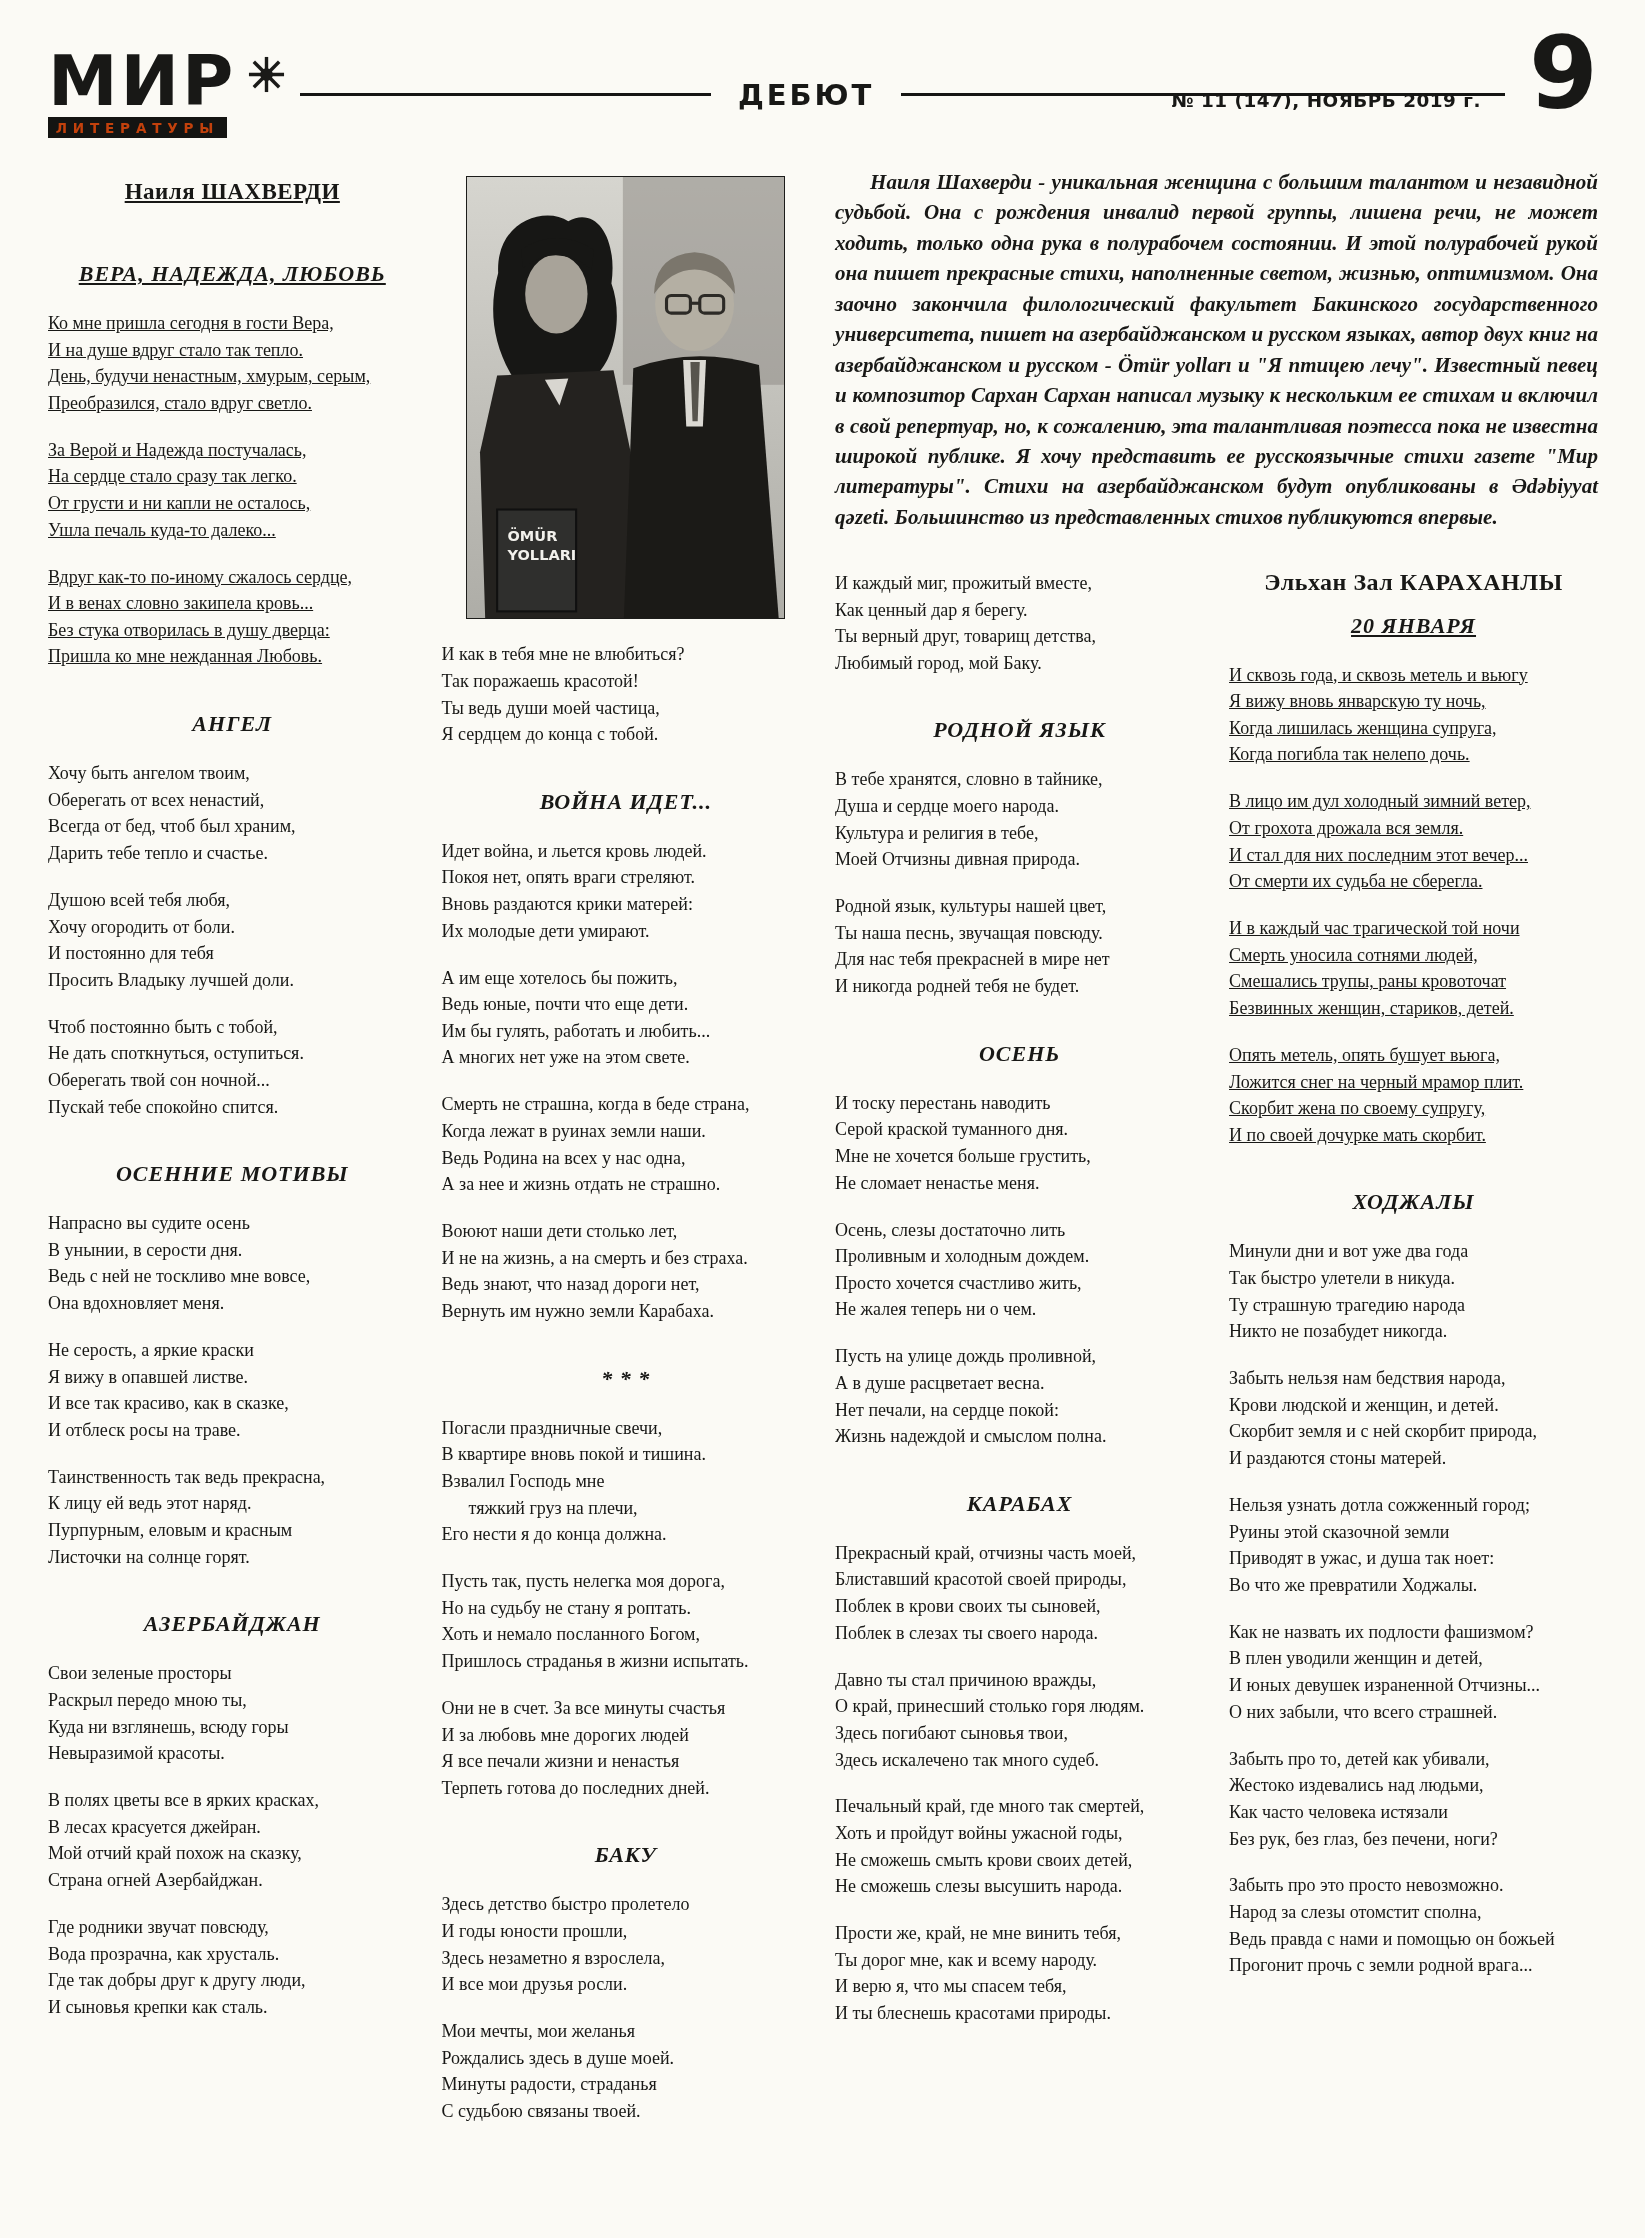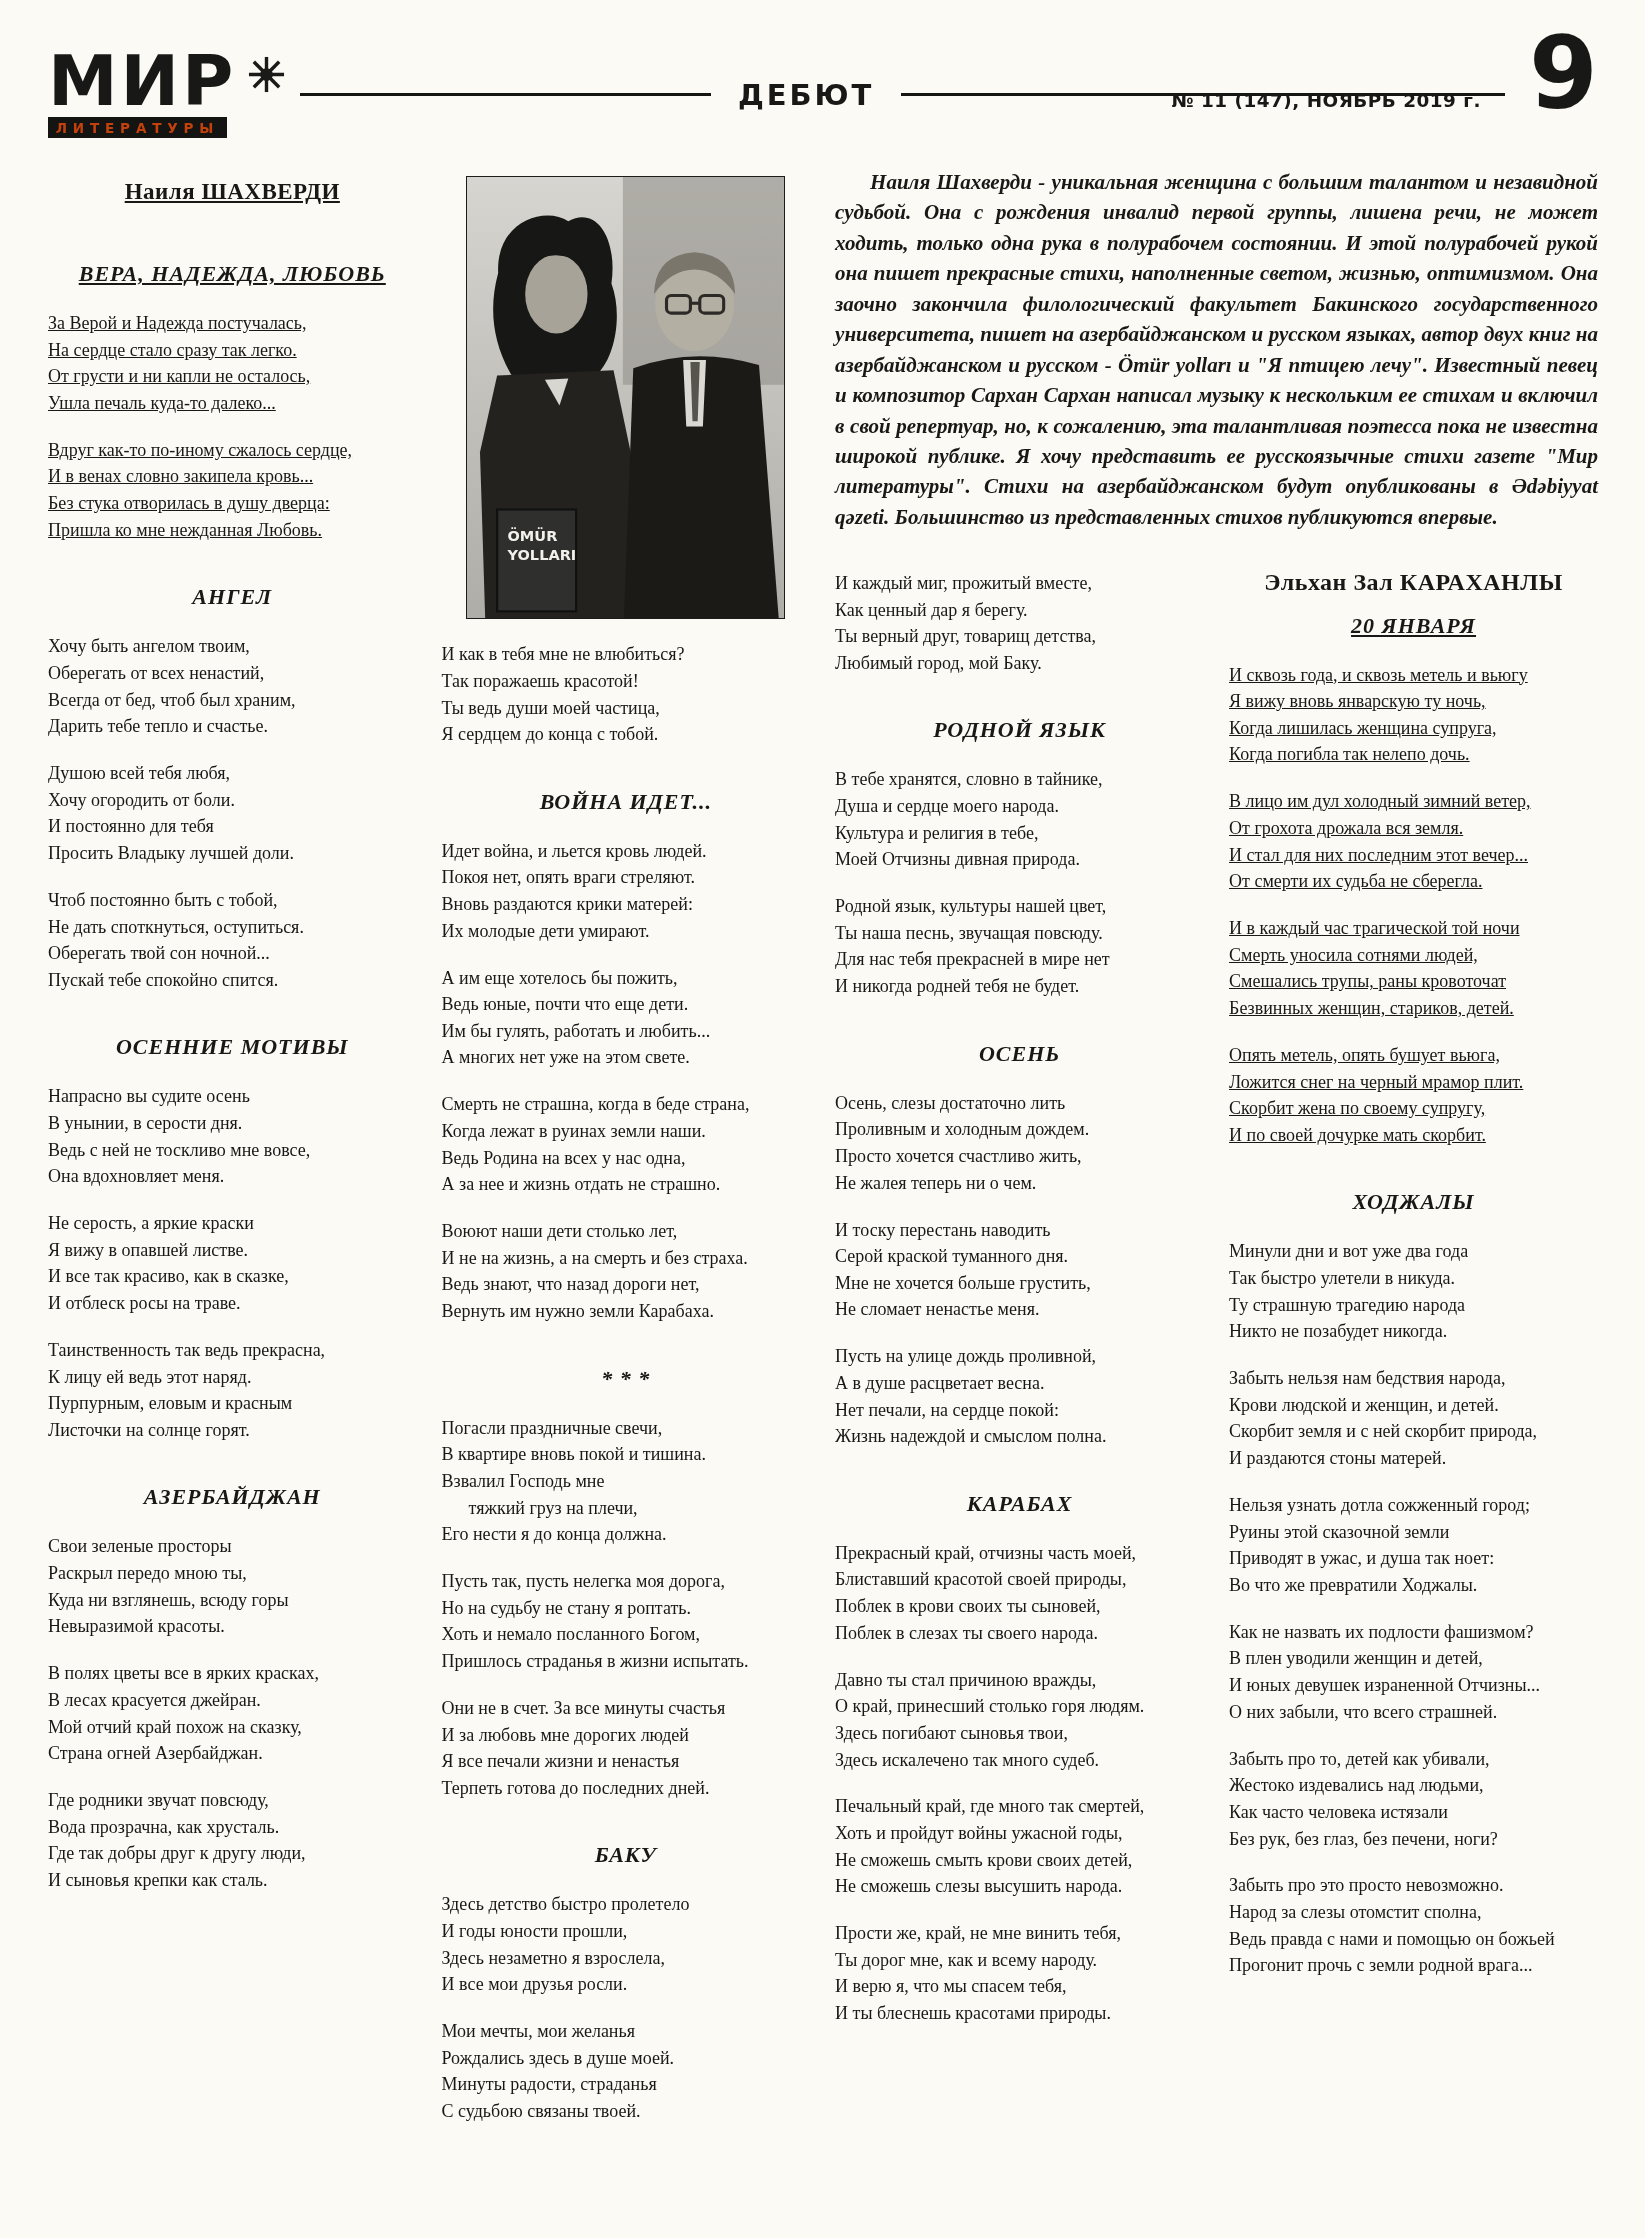--- a/index.html
+++ b/index.html
@@ -78,20 +78,24 @@
     <div class="pagenum">9</div>
   </header>
 
   <main class="content">
 
     <section class="col">
       <h2 class="author1">Наиля ШАХВЕРДИ</h2>
 
       <article class="poem first">
         <h3 class="poem-title">ВЕРА, НАДЕЖДА, ЛЮБОВЬ</h3>
+        <p class="stanza">Ко мне пришла сегодня в гости Вера,
+И на душе вдруг стало так тепло.
+День, будучи ненастным, хмурым, серым,
+Преобразился, стало вдруг светло.</p>
         <p class="stanza">За Верой и Надежда постучалась,
 На сердце стало сразу так легко.
 От грусти и ни капли не осталось,
 Ушла печаль куда-то далеко...</p>
         <p class="stanza">Вдруг как-то по-иному сжалось сердце,
 И в венах словно закипела кровь...
 Без стука отворилась в душу дверца:
 Пришла ко мне нежданная Любовь.</p>
       </article>
 
@@ -252,28 +256,28 @@
 Культура и религия в тебе,
 Моей Отчизны дивная природа.</p>
             <p class="stanza">Родной язык, культуры нашей цвет,
 Ты наша песнь, звучащая повсюду.
 Для нас тебя прекрасней в мире нет
 И никогда родней тебя не будет.</p>
           </article>
 
           <article class="poem">
             <h3 class="poem-title">ОСЕНЬ</h3>
+            <p class="stanza">И тоску перестань наводить
+Серой краской туманного дня.
+Мне не хочется больше грустить,
+Не сломает ненастье меня.</p>
             <p class="stanza">Осень, слезы достаточно лить
 Проливным и холодным дождем.
 Просто хочется счастливо жить,
 Не жалея теперь ни о чем.</p>
-            <p class="stanza">И тоску перестань наводить
-Серой краской туманного дня.
-Мне не хочется больше грустить,
-Не сломает ненастье меня.</p>
             <p class="stanza">Пусть на улице дождь проливной,
 А в душе расцветает весна.
 Нет печали, на сердце покой:
 Жизнь надеждой и смыслом полна.</p>
           </article>
 
           <article class="poem">
             <h3 class="poem-title">КАРАБАХ</h3>
             <p class="stanza">Прекрасный край, отчизны часть моей,
 Блиставший красотой своей природы,

